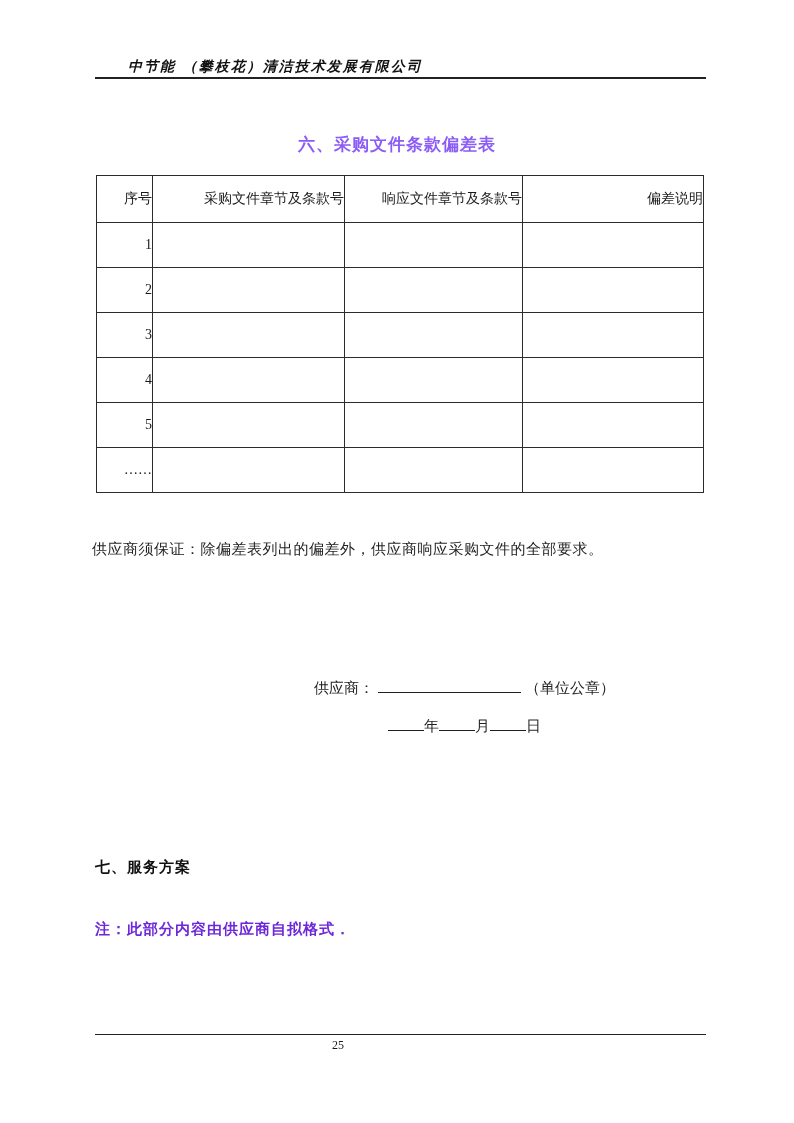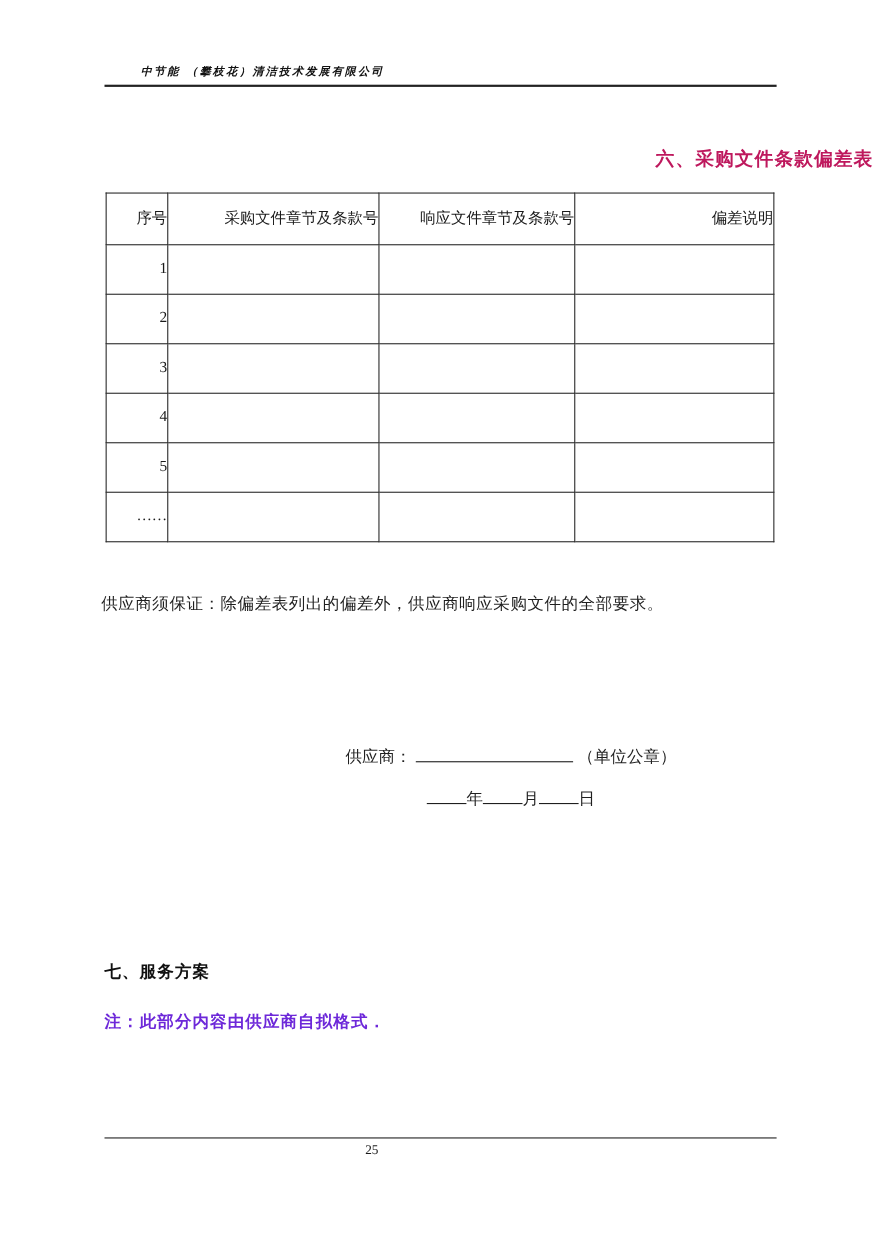--- a/index.html
+++ b/index.html
@@ -11,33 +11,33 @@
     color: #1a1a1a;
     overflow: hidden;
   }
   .page { position: absolute; inset: 0; background: #ffffff; }
 
   
   .hdr-company {
     position: absolute; left: 128px; top: 58px;
     font-family: "DejaVu Serif", "Liberation Serif", serif;
     font-style: italic; font-weight: bold;
-    font-size: 10px; letter-spacing: 2px; color: #111;
+    font-size: 14px; letter-spacing: 2px; color: #111;
   }
   .hdr-rule {
     position: absolute; left: 95px; top: 77px; width: 611px; height: 0;
     border-top: 2px solid #222;
   }
 
   
   .doc-title {
     position: absolute; left: 0; top: 133px; width: 794px;
-    text-align: right;
+    text-align: center;
     font-family: "Liberation Sans", "DejaVu Sans", sans-serif;
-    font-weight: bold; font-size: 17px; color: #be185d;
+    font-weight: bold; font-size: 17px; color: #8b5cf6;
     letter-spacing: 1px;
   }
 
   
   table.dev-table {
     position: absolute; left: 96px; top: 175px;
     width: 607px;
     border-collapse: collapse;
     table-layout: fixed;
   }
@@ -75,21 +75,20 @@
   }
   .blank-supplier { width: 143px; margin: 0 4px; }
   .blank-date { width: 36px; }
 
   
   .section-seven {
     position: absolute; left: 95px; top: 858px;
     font-family: "Liberation Sans", "DejaVu Sans", sans-serif;
     font-weight: bold; font-size: 15px; color: #111;
     letter-spacing: 1px;
-    margin-top: 16px;
   }
   .note-line {
     position: absolute; left: 95px; top: 920px;
     font-family: Liberation Serif, serif;
     font-weight: bold; font-size: 15px; color: #6d28d9;
     letter-spacing: 1px;
   }
 
   
   .ftr-rule {

